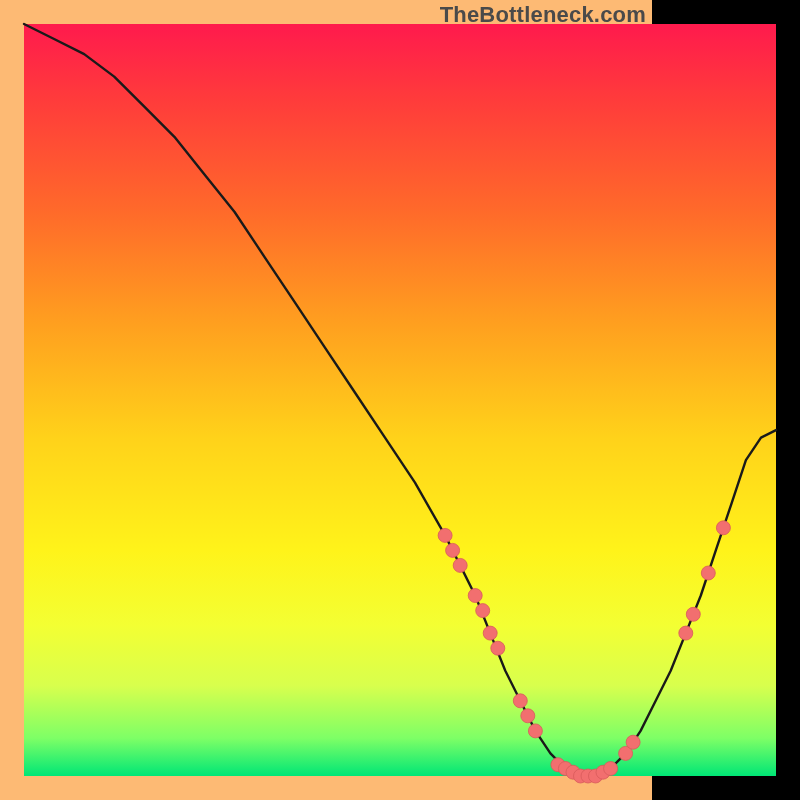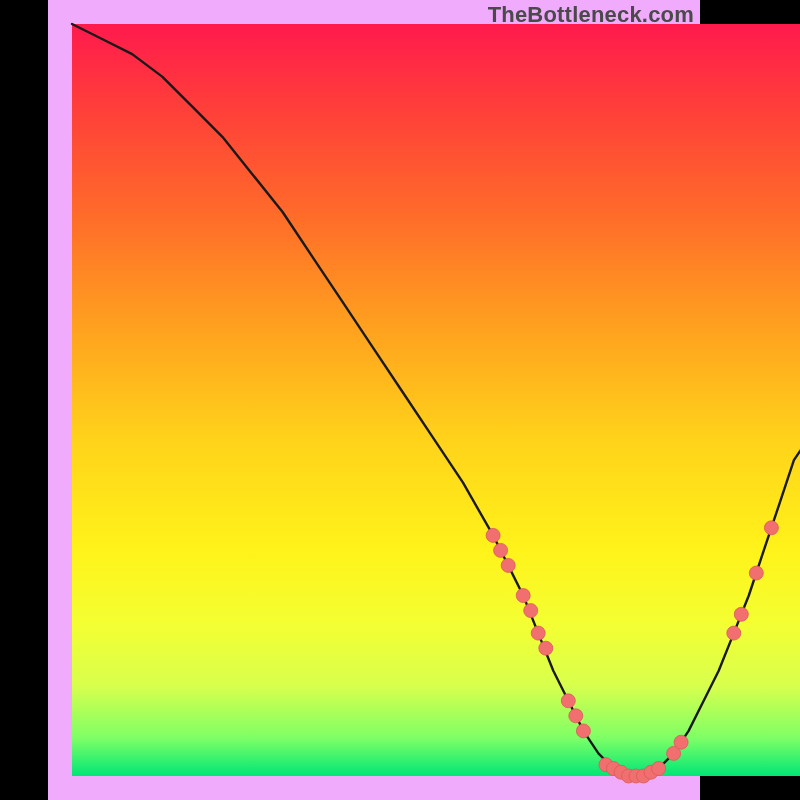--- a/index.html
+++ b/index.html
@@ -8,22 +8,21 @@
     width: 800px;
     height: 800px;
     background: #000;
     font-family: Arial, Helvetica, sans-serif;
     overflow: hidden;
   }
   .frame {
     position: relative;
     width: 652px;
     height: 800px;
-    background: #f0abfc;
-    margin-left: 48px;
+    background: #fdba74;
   }
   .plot {
     position: absolute;
     left: 24px;
     top: 24px;
     width: 752px;
     height: 752px;
     background: linear-gradient(to bottom,
       #ff1a4d 0%,
       #ff3b3b 10%,

